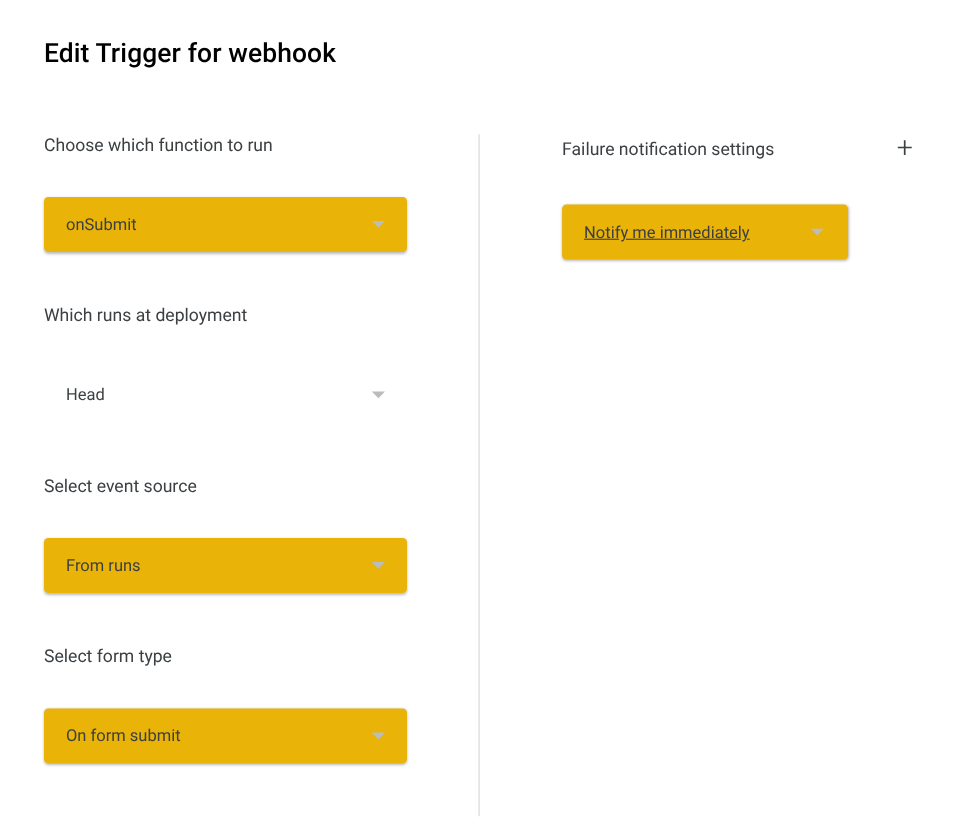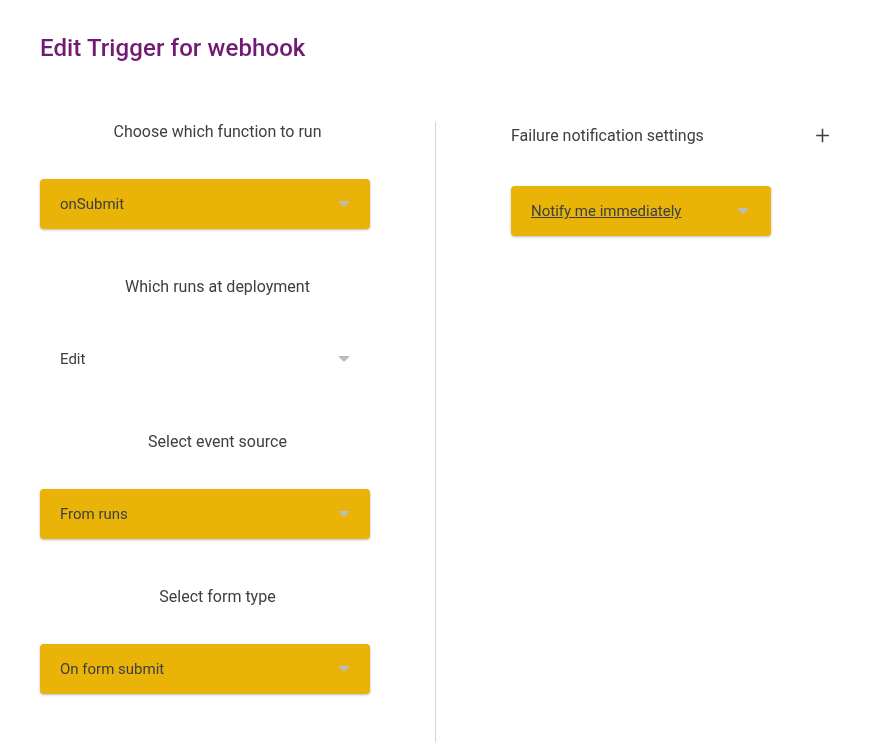--- a/index.html
+++ b/index.html
@@ -13,31 +13,30 @@
       width: 880px;
       height: 756px;
       overflow: hidden;
     }
     .container {
       padding: 34px 40px;
     }
     .page-title {
       font-size: 24px;
       font-weight: 500;
-      color: #701a75;
+      color: #000000;
       margin-bottom: 60px;
       letter-spacing: 0.1px;
     }
     .columns {
       display: flex;
     }
     .left-col {
       width: 395px;
       padding-right: 40px;
-      text-align: center;
     }
     .right-col {
       flex: 1;
       padding-left: 75px;
       border-left: 1px solid #d5d5d5;
       padding-right: 10px;
     }
     .field-group {
       margin-bottom: 48px;
     }
@@ -121,21 +120,21 @@
         <div class="field-label">Choose which function to run</div>
         <div class="select-box">
           <span class="select-text">onSubmit</span>
           <span class="dropdown-arrow"></span>
         </div>
       </div>
 
       <div class="field-group">
         <div class="field-label">Which runs at deployment</div>
         <div class="select-box plain">
-          <span class="select-text">Edit</span>
+          <span class="select-text">Head</span>
           <span class="dropdown-arrow"></span>
         </div>
       </div>
 
       <div class="field-group">
         <div class="field-label">Select event source</div>
         <div class="select-box">
           <span class="select-text">From runs</span>
           <span class="dropdown-arrow"></span>
         </div>

